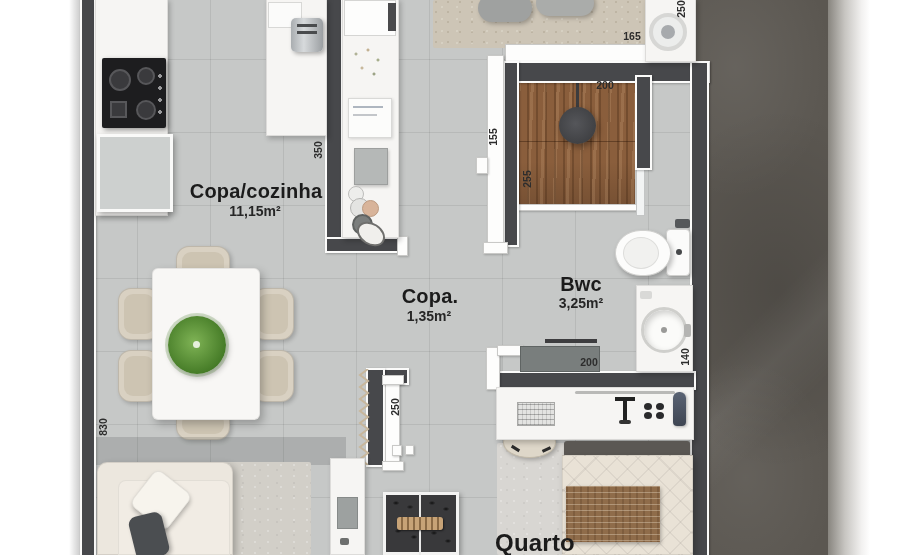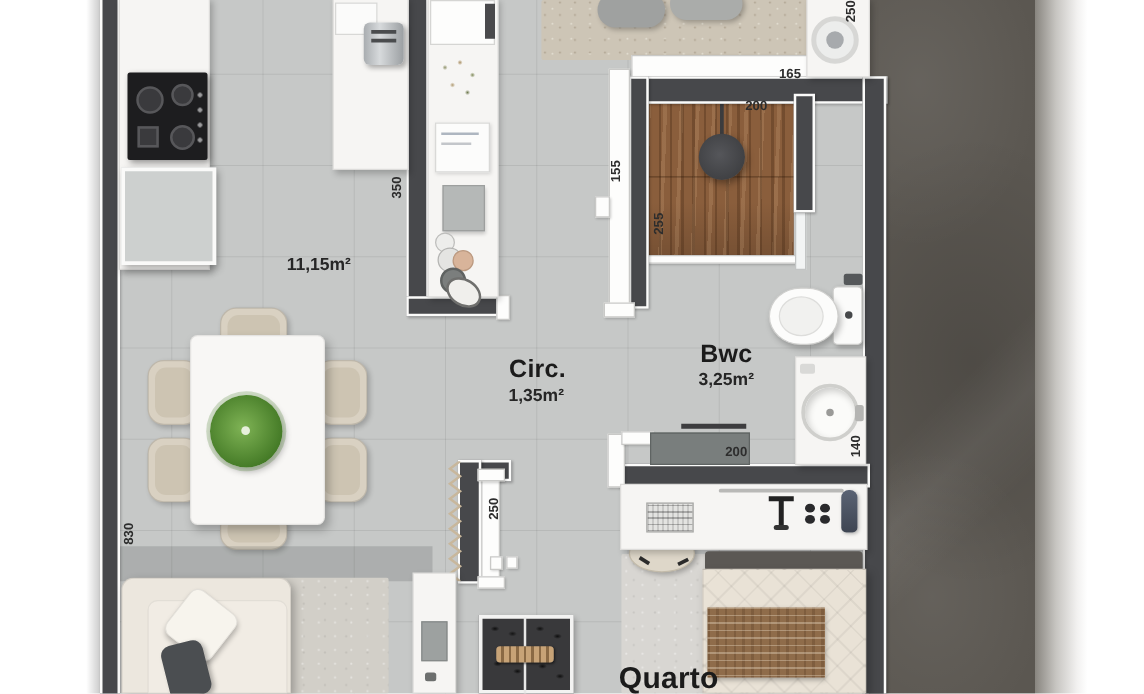--- a/index.html
+++ b/index.html
@@ -189,32 +189,33 @@
   <div class="abs circ" style="left:644px;top:403px;width:8px;height:7px;background:#2a2a2c;"></div>
   <div class="abs circ" style="left:656px;top:403px;width:8px;height:7px;background:#2a2a2c;"></div>
   <div class="abs circ" style="left:644px;top:412px;width:8px;height:7px;background:#2a2a2c;"></div>
   <div class="abs circ" style="left:656px;top:412px;width:8px;height:7px;background:#2a2a2c;"></div>
   <div class="abs" style="left:673px;top:392px;width:13px;height:34px;border-radius:6px 6px 4px 4px;background:linear-gradient(180deg,#5a6374,#3e4552);box-shadow:1px 1px 3px rgba(0,0,0,.3);"></div>
 
   <div class="abs" style="left:564px;top:441px;width:126px;height:16px;background:#5b5854;border-radius:3px;box-shadow:2px 2px 4px rgba(0,0,0,.3);"></div>
   <div class="abs quilt" style="left:562px;top:455px;width:131px;height:100px;border:1px solid rgba(0,0,0,.08);box-sizing:border-box;box-shadow:3px 3px 7px rgba(0,0,0,.25);"></div>
   <div class="abs" style="left:566px;top:486px;width:94px;height:56px;background-color:#8f6c4a;background-image:repeating-linear-gradient(180deg,rgba(250,240,220,.32) 0 1px,transparent 1px 6px),repeating-linear-gradient(90deg,rgba(60,35,15,.2) 0 2px,transparent 2px 7px);box-shadow:1px 2px 4px rgba(0,0,0,.3);"></div>
 
+  <div class="abs rname" style="left:256px;top:191px;font-size:20px;">Copa/cozinha</div>
   <div class="abs rarea" style="left:255px;top:211px;font-size:14px;">11,15m²</div>
 
-  <div class="abs rname" style="left:430px;top:296px;font-size:20px;">Circ.</div>
+  <div class="abs rname" style="left:430px;top:296px;font-size:20px;">Copa.</div>
   <div class="abs rarea" style="left:429px;top:316px;font-size:14px;">1,35m²</div>
 
   <div class="abs rname" style="left:581px;top:284px;font-size:20px;">Bwc</div>
   <div class="abs rarea" style="left:581px;top:303px;font-size:14px;">3,25m²</div>
 
   <div class="abs rname" style="left:535px;top:543px;font-size:24px;">Quarto</div>
 
   <div class="abs dim v" style="left:681px;top:9px;">250</div>
-  <div class="abs dim" style="left:632px;top:59px;">165</div>
+  <div class="abs dim" style="left:632px;top:36px;">165</div>
   <div class="abs dim" style="left:605px;top:85px;">200</div>
   <div class="abs dim v" style="left:493px;top:137px;">155</div>
   <div class="abs dim v" style="left:527px;top:179px;">255</div>
   <div class="abs dim v" style="left:318px;top:150px;">350</div>
   <div class="abs dim v" style="left:103px;top:427px;">830</div>
   <div class="abs dim v" style="left:395px;top:407px;">250</div>
   <div class="abs dim" style="left:589px;top:362px;">200</div>
   <div class="abs dim v" style="left:685px;top:357px;">140</div>
 
 </div>

